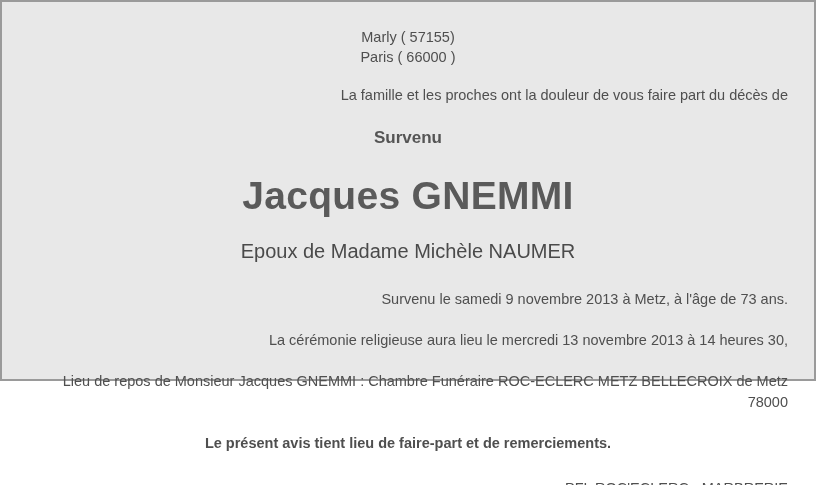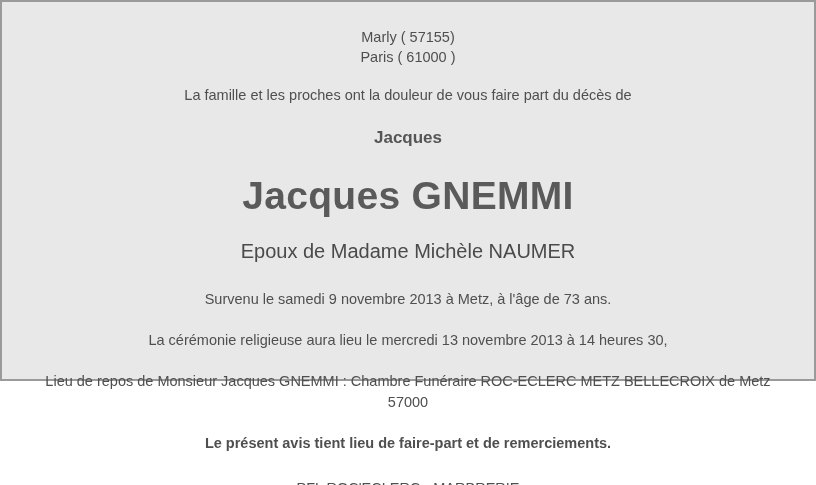--- a/index.html
+++ b/index.html
@@ -20,21 +20,21 @@
     border: 2px solid #9a9a9a;
     padding: 20px 26px 10px 26px;
     color: #4a4a4a;
   }
   .line {
     font-size: 14.5px;
     line-height: 1.45;
     color: #4f4f4f;
   }
   .center { text-align: center; }
-  .left { text-align: center; }
+  .left { text-align: right; }
 
   .city-block {
     margin-top: 6px;
     margin-bottom: 18px;
   }
   .city-block .line { line-height: 1.35; }
 
   .intro {
     margin-bottom: 22px;
   }
@@ -69,36 +69,36 @@
     margin-bottom: 26px;
   }
 </style>
 </head>
 <body>
 
 <div class="notice">
 
   <div class="city-block">
     <div class="line center">Marly ( 57155)</div>
-    <div class="line center">Paris ( 61000 )</div>
+    <div class="line center">Paris ( 66000 )</div>
   </div>
 
   <div class="line left intro">La famille et les proches ont la douleur de vous faire part du décès de</div>
 
-  <div class="center monsieur">Jacques</div>
+  <div class="center monsieur">Survenu</div>
 
   <div class="center fullname">Jacques  GNEMMI</div>
 
   <div class="center spouse">Epoux de Madame Michèle NAUMER</div>
 
   <div class="line left para">Survenu le samedi 9 novembre 2013 à Metz, à l'âge de 73 ans.</div>
 
   <div class="para-tight">
     <div class="line left">La cérémonie religieuse aura lieu le mercredi 13 novembre 2013 à 14 heures 30,</div>
   </div>
 
-  <div class="line left para">Lieu de repos de Monsieur Jacques GNEMMI : Chambre Funéraire ROC-ECLERC METZ BELLECROIX de Metz 57000</div>
+  <div class="line left para">Lieu de repos de Monsieur Jacques GNEMMI : Chambre Funéraire ROC-ECLERC METZ BELLECROIX de Metz 78000</div>
 
   <div class="line center closing">Le présent avis tient lieu de faire-part et de remerciements.</div>
 
   <div class="line left company">PFL ROC'ECLERC - MARBRERIE</div>
 
 </div>
 
 </body></html>

